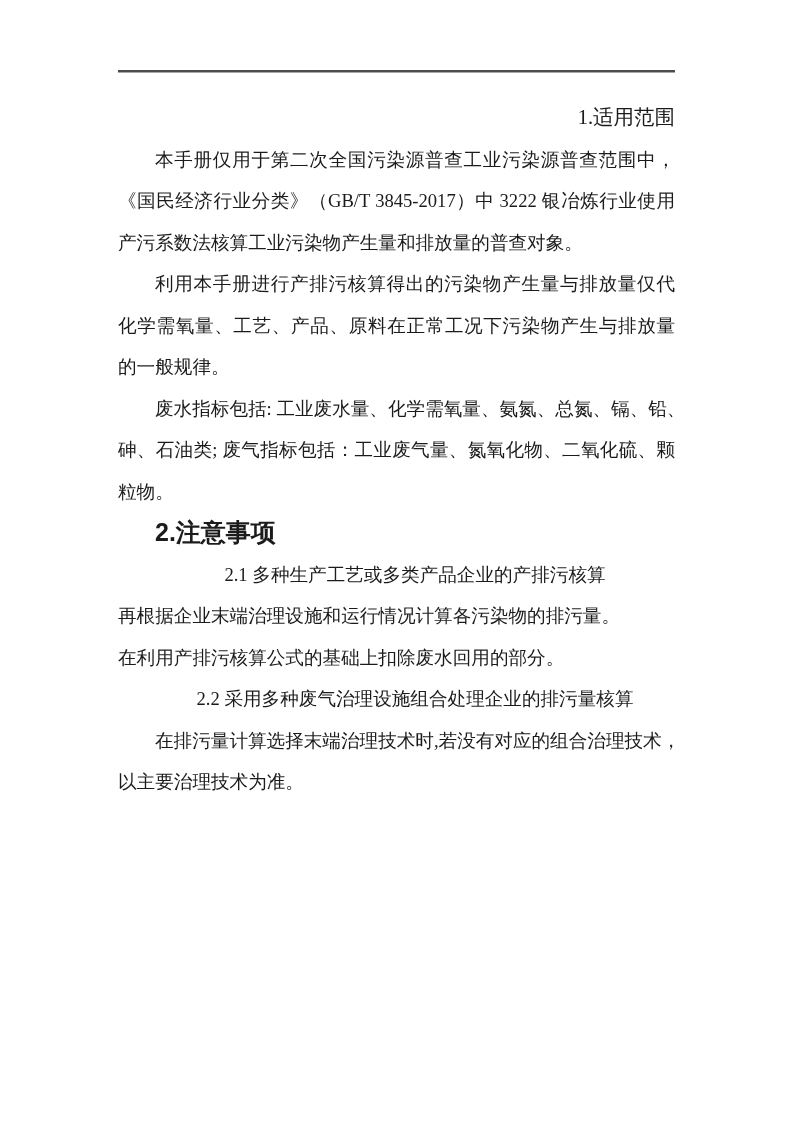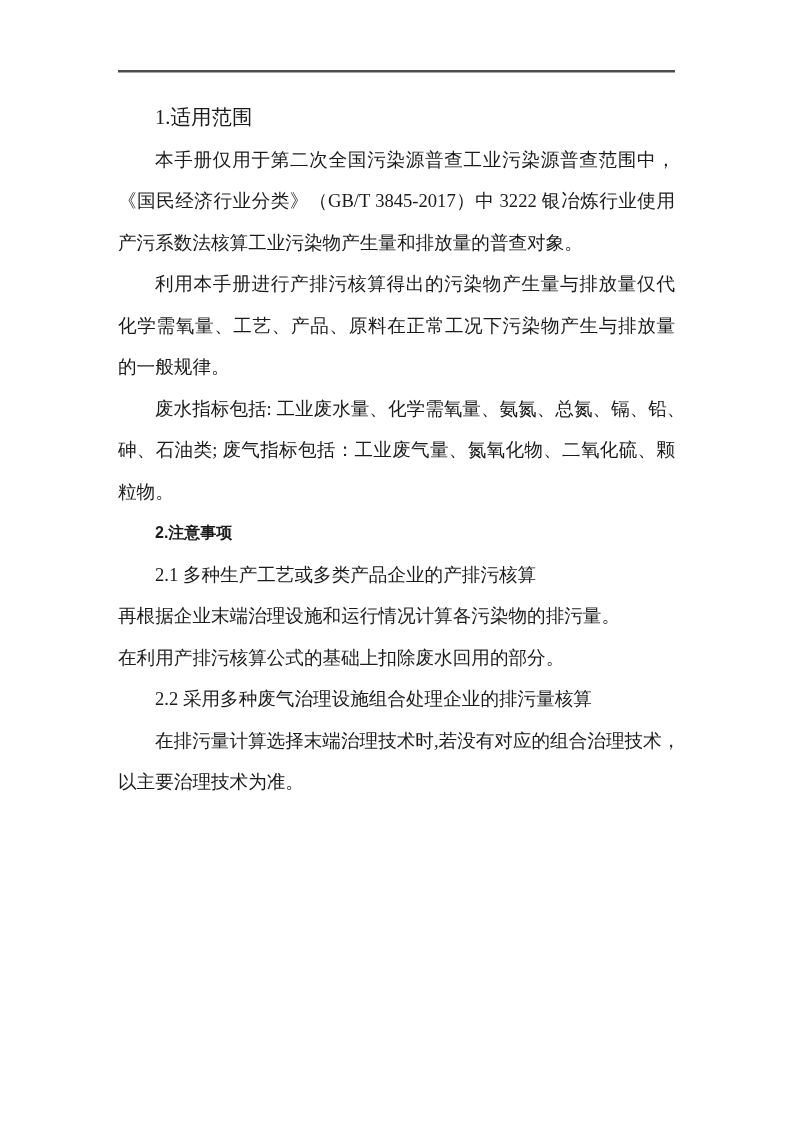--- a/index.html
+++ b/index.html
@@ -36,28 +36,30 @@
     text-align:justify;
     text-align-last:justify;
     -moz-text-align-last:justify;
     text-justify:inter-character;
   }
   .line.indent{text-indent:37px;}
   .para.h1 .line{
     font-size:20.5px;
     font-family:"Liberation Serif","DejaVu Serif",serif;
     font-weight:400;
+    text-align:right;
   }
   .para.h2 .line{
-    font-size:16px;
+    font-size:25px;
     font-family:"Liberation Sans","DejaVu Sans",sans-serif;
     font-weight:700;
   }
   .para.sub .line{
     font-size:18.6px;
+    text-align:center;
   }
 </style>
 </head>
 <body>
 
 <div class="page">
   <div class="header-rule"></div>
   <div class="content" id="content">
       <div class="para h1">
         <div class="line indent">1.适用范围</div>

